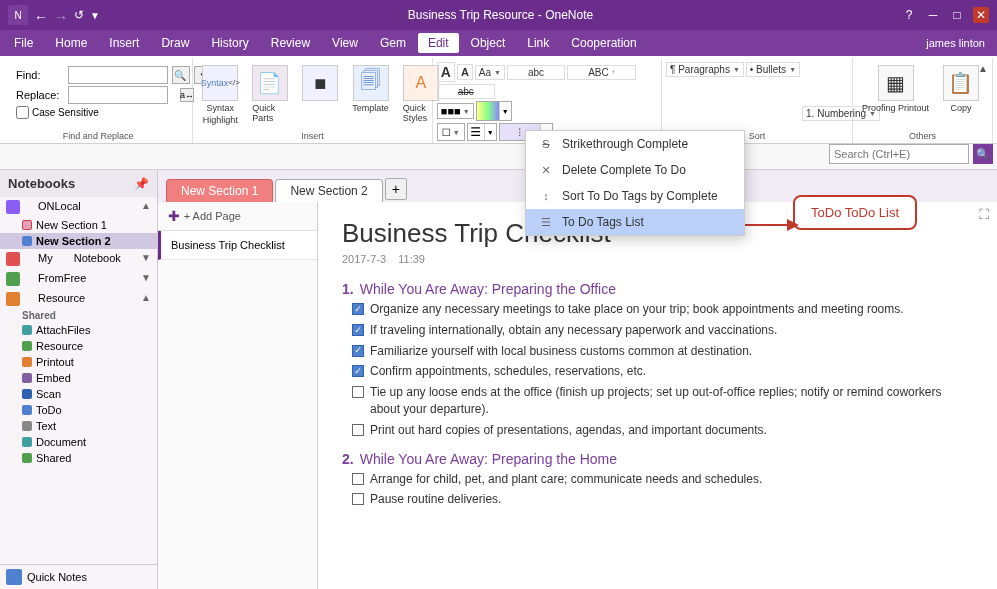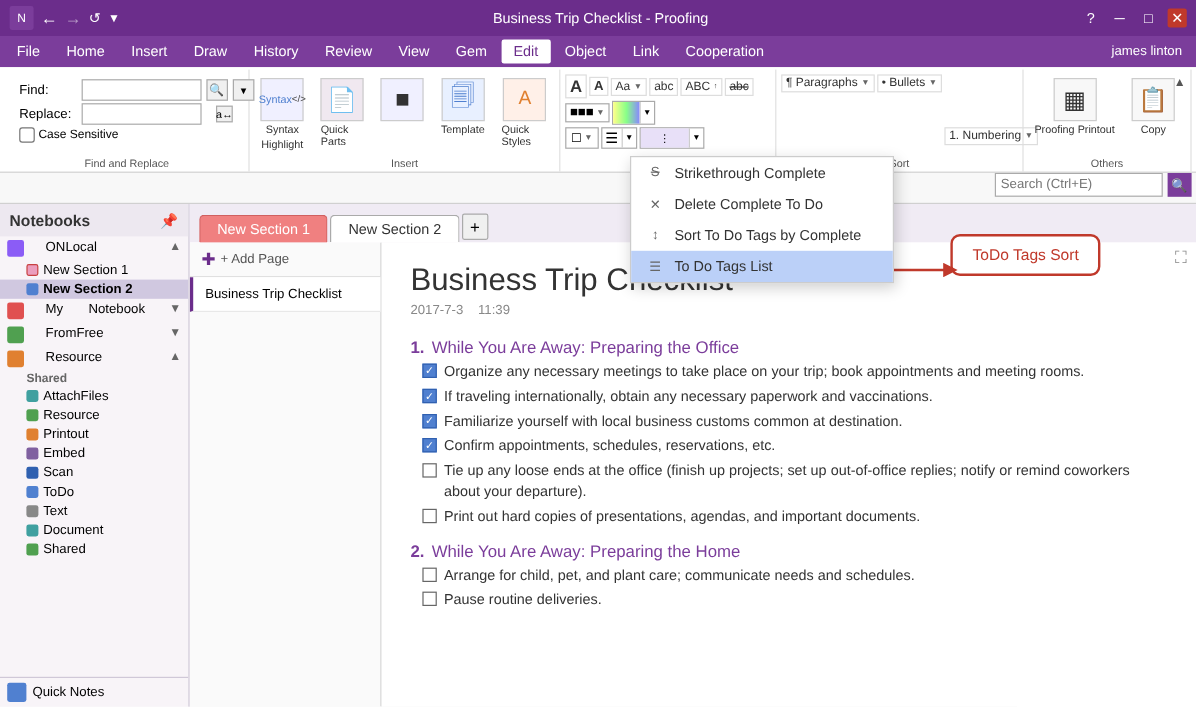--- a/index.html
+++ b/index.html
@@ -84,21 +84,21 @@
       display: flex;
       flex-direction: column;
       align-items: center;
       cursor: pointer;
       padding: 3px 5px;
       border-radius: 2px;
       font-size: 9px;
       color: #333;
       gap: 2px;
     }
-    .ribbon-sm-btn { display: flex; align-items: center; gap: 3px; cursor: pointer; padding: 1px 3px; font-size: 10px; color: #333; white-space: nowrap; }
+    .ribbon-sm-btn { display: flex; align-items: center; gap: 3px; cursor: pointer; padding: 1px 20px; font-size: 10px; color: #333; white-space: nowrap; }
 
     
     .dd-arrow { font-size: 7px; color: #666; }
 
     
     .main-layout {
       display: flex;
       height: calc(589px - 30px - 26px - 88px - 26px);
       background: white;
     }
@@ -323,21 +323,21 @@
 <div class="title-bar">
   <div class="title-bar-left">
     <div class="title-icon">N</div>
     <div style="display:flex;gap:6px;align-items:center;">
       <div style="color:white;font-size:14px;cursor:pointer;">←</div>
       <div style="color:white;font-size:14px;cursor:pointer;opacity:0.5;">→</div>
       <div style="color:white;font-size:12px;cursor:pointer;">↺</div>
       <div style="color:white;font-size:10px;cursor:pointer;">▼</div>
     </div>
   </div>
-  <div class="title-bar-center">Business Trip Checklist - Proofing</div>
+  <div class="title-bar-center">Business Trip Resource - OneNote</div>
   <div class="title-bar-right">
     <div class="win-btn">?</div>
     <div class="win-btn">─</div>
     <div class="win-btn">□</div>
     <div class="win-btn" style="background:#c0392b;border-radius:2px;">✕</div>
   </div>
 </div>
 
 <div class="menu-bar">
   <div class="menu-item">File</div>
@@ -679,16 +679,16 @@
 
     <svg style="position:absolute;left:-110px;top:10px;" width="120" height="40">
       <line x1="0" y1="20" x2="110" y2="20" stroke="#c0392b" stroke-width="2" marker-end="url(#arrowhead)"></line>
       <defs>
         <marker id="arrowhead" markerWidth="6" markerHeight="6" refX="3" refY="3" orient="auto">
           <path d="M0,0 L0,6 L6,3 z" fill="#c0392b"></path>
         </marker>
       </defs>
     </svg>
     <div class="callout-bubble">
-      <span>ToDo Tags Sort</span>
+      <span>ToDo ToDo List</span>
     </div>
   </div>
 </div>
 
 </body></html>

